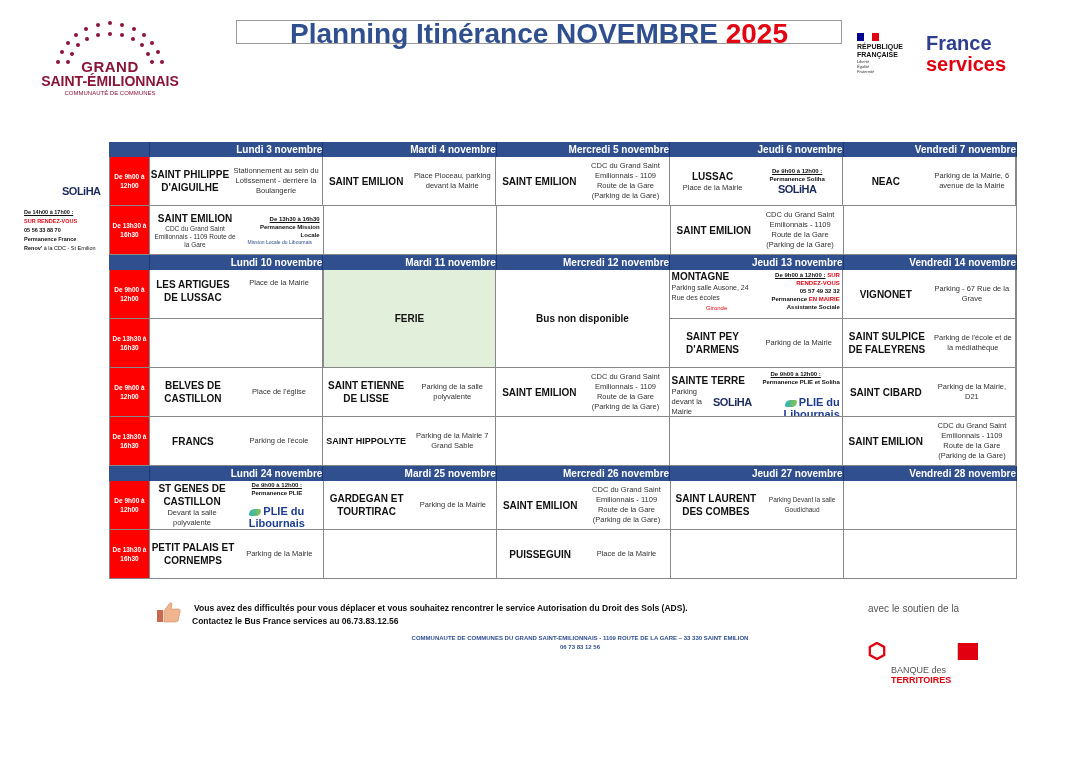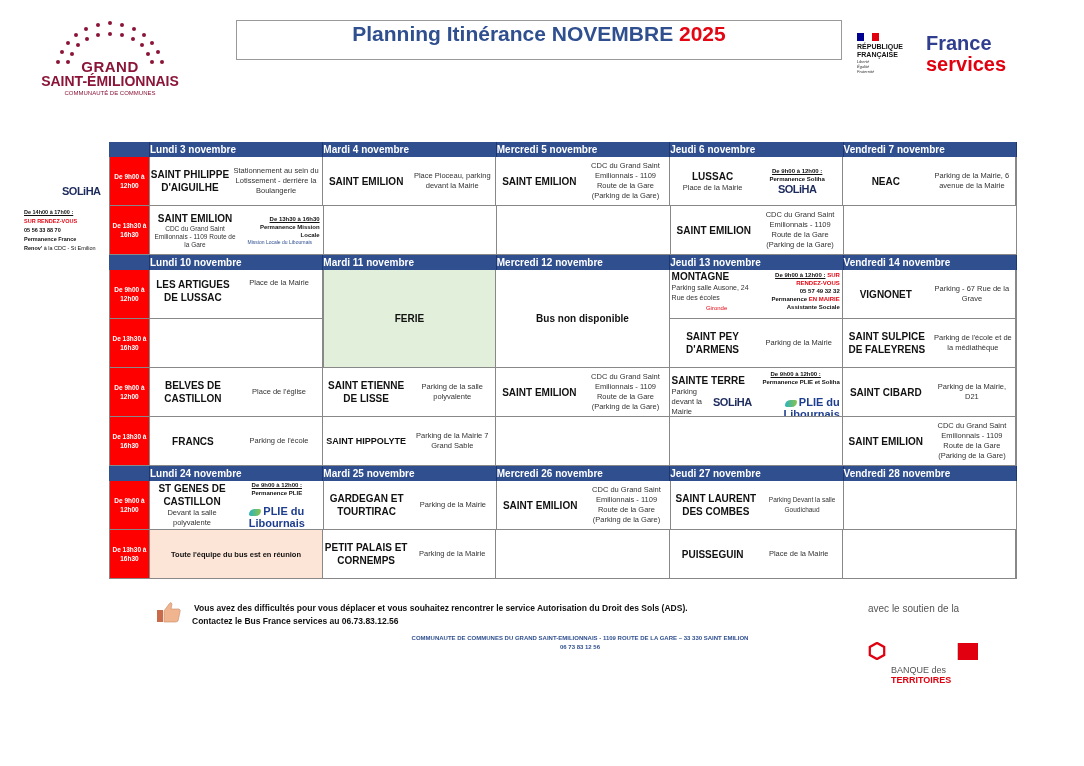--- a/index.html
+++ b/index.html
@@ -7,38 +7,38 @@
   .abs { position:absolute; }
 
   
   .gse-logo { left:30px; top:18px; width:160px; height:80px; }
   .gse-arc { position:absolute; left:0; top:0; width:160px; height:60px; }
   .gse-grand { position:absolute; left:0; width:180px; top:40px; text-align:center; color:#8a1538; font-size:15px; font-weight:bold; letter-spacing:0.5px; }
   .gse-name { position:absolute; left:0; width:180px; top:55px; text-align:center; color:#8a1538; font-size:14px; font-weight:bold; }
   .gse-sub { position:absolute; left:0; width:180px; top:72px; text-align:center; color:#8a1538; font-size:6px; }
 
   
-  .title-box { left:236px; top:20px; width:606px; height:40px; border:1px solid #999; box-sizing:border-box; text-align:center; line-height:26px; font-size:21px; font-weight:bold; color:#2f4f8f; }
+  .title-box { left:236px; top:20px; width:606px; height:24px; border:1px solid #999; box-sizing:border-box; text-align:center; line-height:26px; font-size:28px; font-weight:bold; color:#2f4f8f; }
   .title-year { color:#e30613; }
 
   
   .rf { left:857px; top:33px; width:60px; }
   .rf-flag { width:22px; height:8px; display:flex; }
   .rf-flag span { flex:1; }
   .rf-text { font-size:7px; font-weight:bold; line-height:8px; margin-top:2px; color:#111; }
   .rf-motto { font-size:4px; font-style:italic; line-height:5px; color:#333; }
   .fs { left:926px; top:33px; font-weight:bold; font-size:20px; line-height:21px; }
   .fs-1 { color:#2f3e8f; }
   .fs-2 { color:#e1000f; }
 
   
   .grid { left:109px; top:142px; width:908px; }
   .week-head { display:flex; height:15px; background:#2f4f8f; color:#fff; font-size:10px; font-weight:bold; }
   .week-head .tc { width:40px; border-right:1px solid #1d3570; }
-  .week-head .dh { width:173.6px; text-align:left; line-height:15px; border-right:1px solid #1d3570; box-sizing:border-box; }
+  .week-head .dh { width:173.6px; text-align:right; line-height:15px; border-right:1px solid #1d3570; box-sizing:border-box; }
   .slot-row { display:flex; height:49px; border-bottom:1px solid #888; box-sizing:border-box; }
   .time-cell { width:40px; background:#ff0000; color:#fff; font-size:6.5px; font-weight:bold; display:flex; align-items:center; justify-content:center; text-align:center; line-height:9px; border-right:1px solid #888; box-sizing:border-box; }
   .day-cell { width:173.6px; border-right:1px solid #888; box-sizing:border-box; display:flex; align-items:center; position:relative; overflow:hidden; }
   .block { border-left:1px solid #888; border-right:1px solid #888; }
   .town { font-weight:bold; font-size:10px; text-align:center; line-height:13px; flex:0 0 auto; }
   .place { font-size:7.5px; color:#333; text-align:center; line-height:10px; flex:1; padding:0 2px; }
   .merged { position:absolute; display:flex; align-items:center; justify-content:center; font-weight:bold; font-size:10px; }
   .note { font-size:6px; font-weight:bold; text-align:right; line-height:8px; }
   .note u { text-decoration:underline; }
   .red { color:#e30613; }
@@ -337,23 +337,20 @@
       <div class="town" style="width:86px">SAINT EMILION</div>
       <div class="place">CDC du Grand Saint Emilionnais - 1109 Route de la Gare (Parking de la Gare)</div>
     </div>
     <div class="day-cell">
       <div class="town" style="width:90px">SAINT LAURENT DES COMBES</div>
       <div class="place" style="font-size:6.5px">Parking Devant la salle Goudichaud</div>
     </div>
   </div>
   <div class="slot-row block">
     <div class="time-cell">De 13h30 à 16h30</div>
-    <div class="day-cell" style="background:#fce4d6;justify-content:center">
-      <div style="font-size:7.5px;font-weight:bold">Toute l'équipe du bus est en réunion</div>
-    </div>
     <div class="day-cell">
       <div class="town" style="width:86px">PETIT PALAIS ET CORNEMPS</div>
       <div class="place">Parking de la Mairie</div>
     </div>
     <div class="day-cell"></div>
     <div class="day-cell">
       <div class="town" style="width:86px">PUISSEGUIN</div>
       <div class="place">Place de la Mairie</div>
     </div>
     <div class="day-cell"></div>

